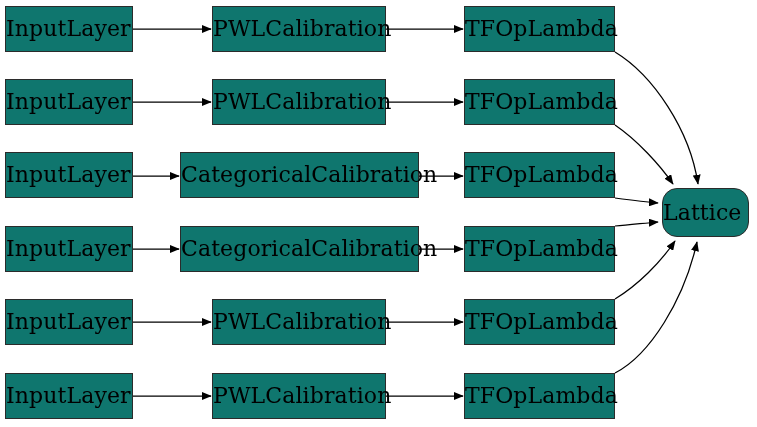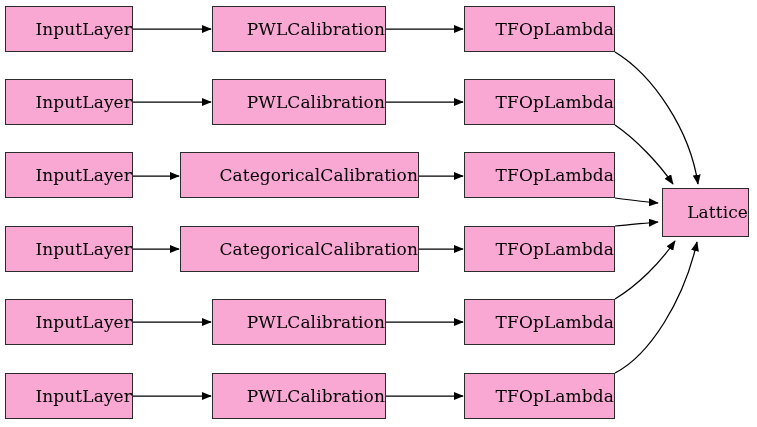--- a/index.html
+++ b/index.html
@@ -23,26 +23,26 @@
     left: 0;
     top: 0;
     width: 757px;
     height: 427px;
     pointer-events: none;
   }
   .node {
     position: absolute;
     box-sizing: border-box;
     border: 1.3px solid #2b2b2b;
-    background: #f9a8d4;
+    background: #0f766e;
     display: flex;
     align-items: center;
-    justify-content: flex-end;
+    justify-content: flex-start;
     color: #000000;
-    font-size: 17px;
+    font-size: 22px;
     line-height: 1;
     letter-spacing: 0.1px;
     white-space: nowrap;
   }
   .node-label {
     display: block;
     transform: translateY(-0.5px);
   }
 </style>
 </head>
@@ -139,17 +139,17 @@
   <div class="node" style="left:5px; top:373px; width:128px; height:46px;">
     <span class="node-label">InputLayer</span>
   </div>
   <div class="node" style="left:212px; top:373px; width:174px; height:46px;">
     <span class="node-label">PWLCalibration</span>
   </div>
   <div class="node" style="left:464px; top:373px; width:151px; height:46px;">
     <span class="node-label">TFOpLambda</span>
   </div>
 
-  <div class="node" style="left:662px; top:188px; width:87px; height:49px;">
+  <div class="node" style="left:662px; top:188px; width:87px; height:49px;border-radius:15px;">
     <span class="node-label">Lattice</span>
   </div>
 
 </div>
 
 </body></html>

